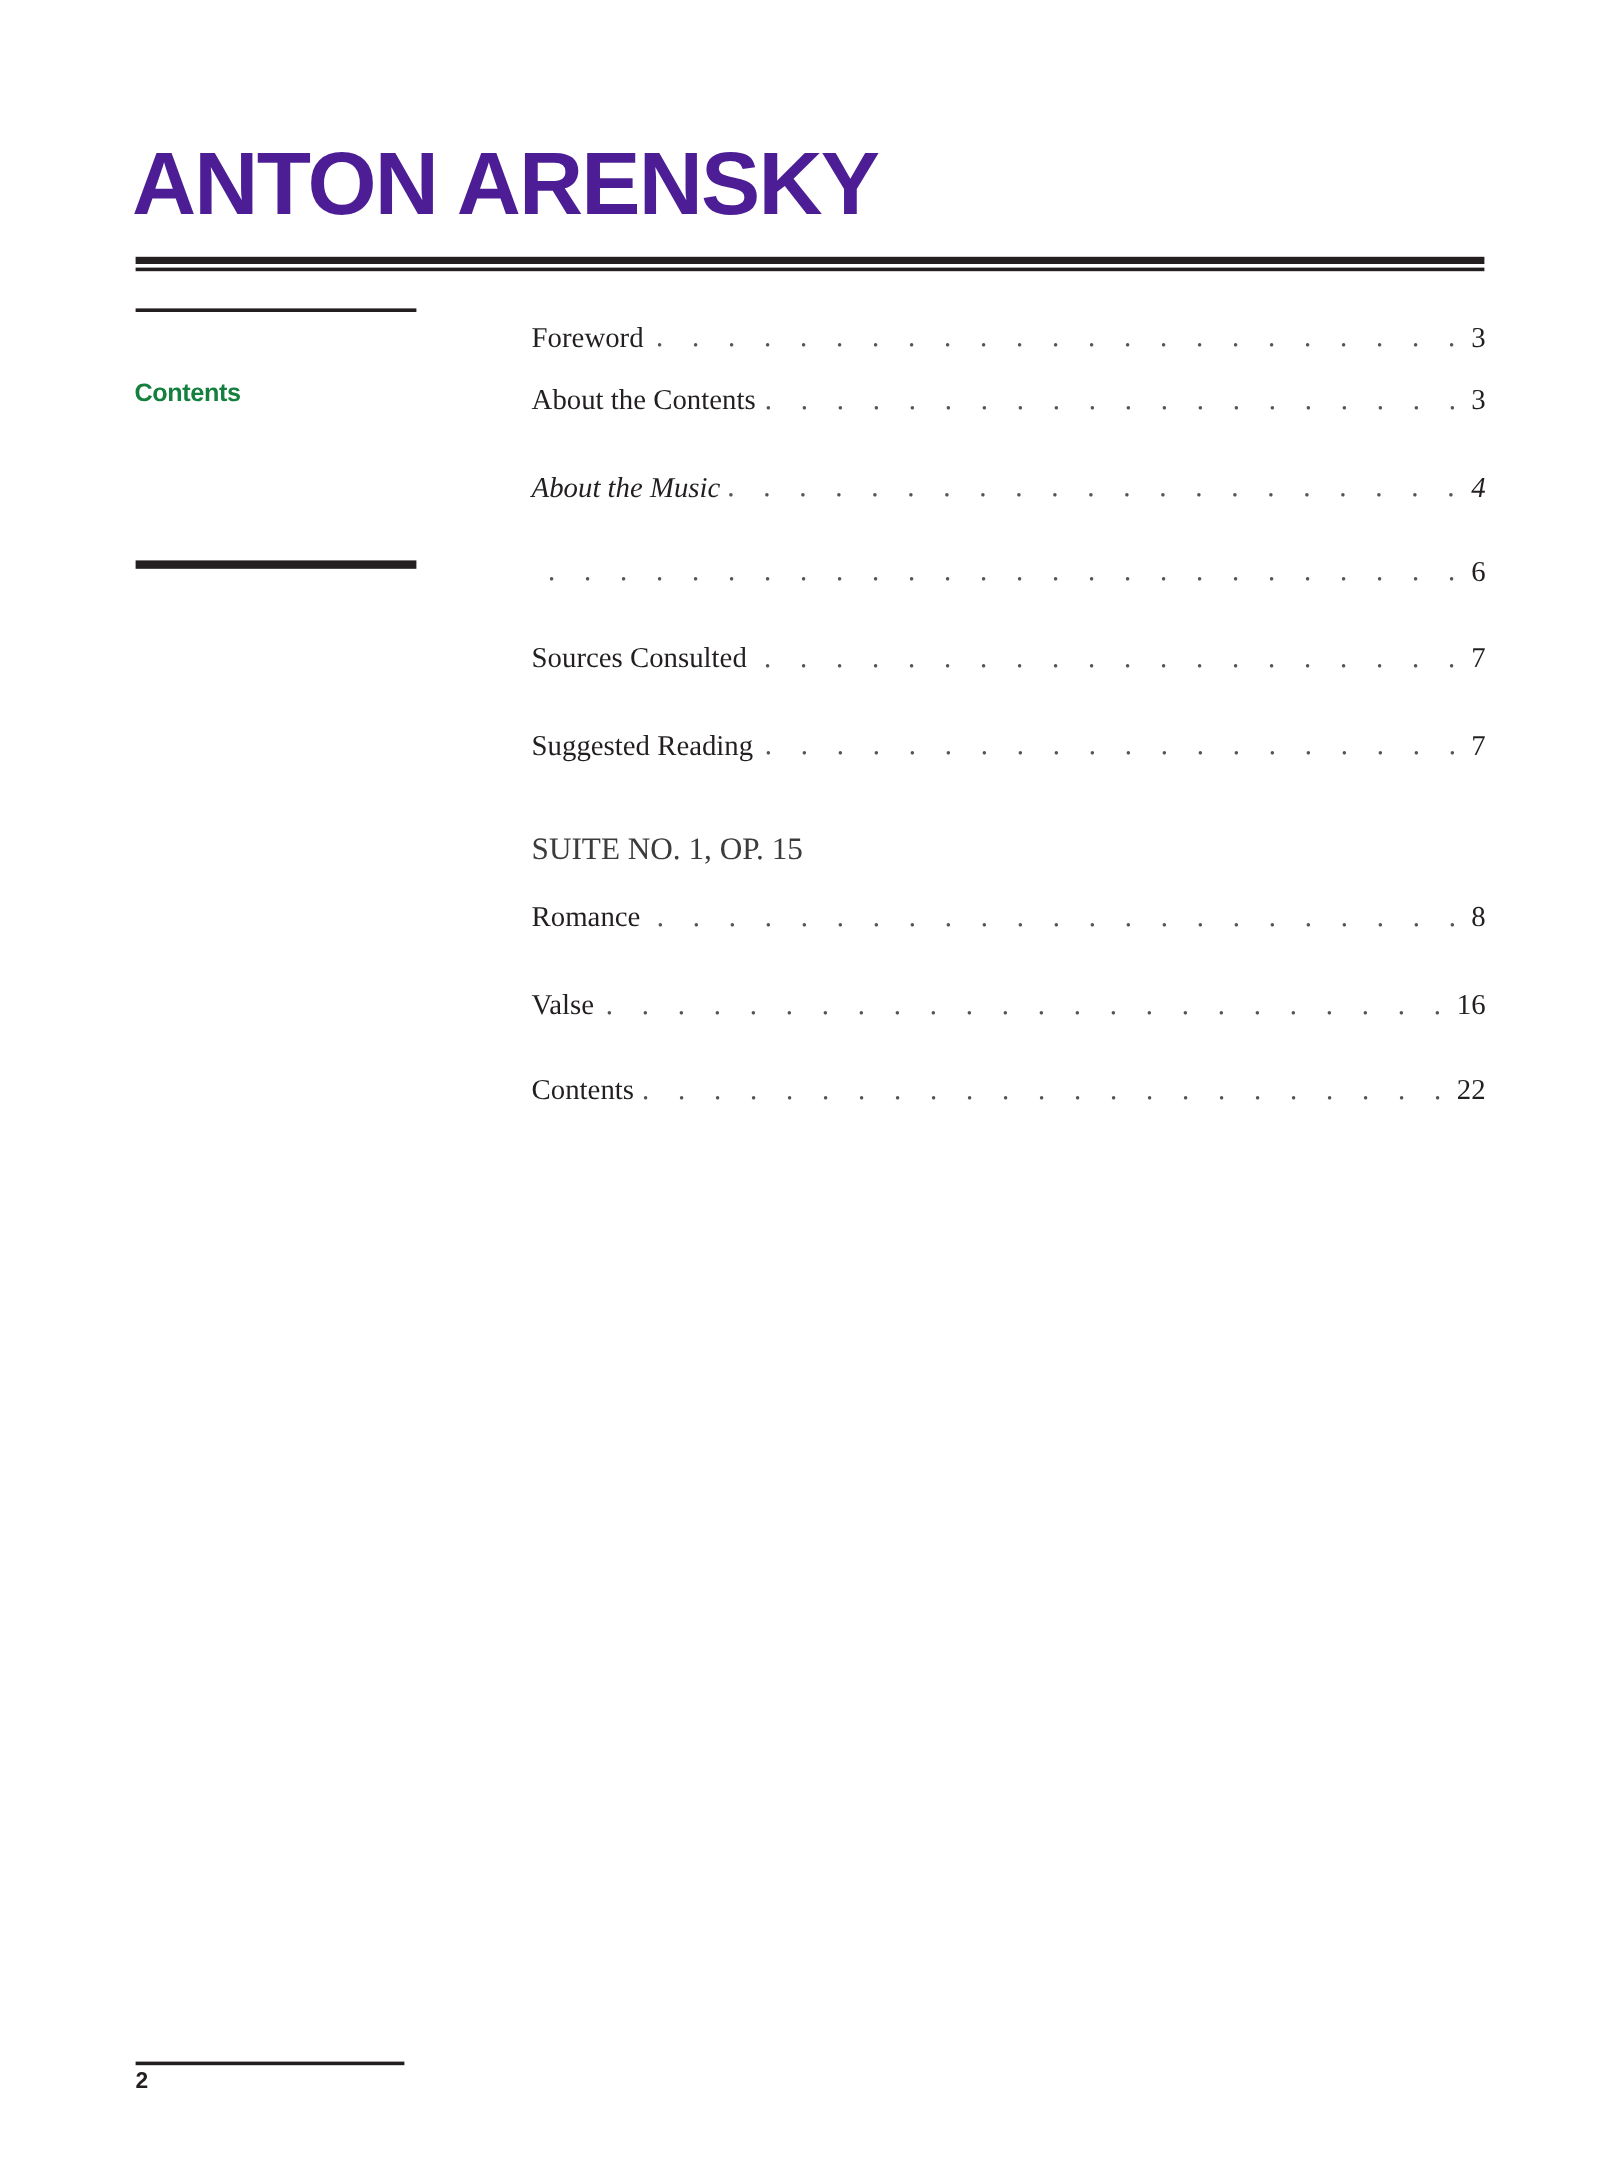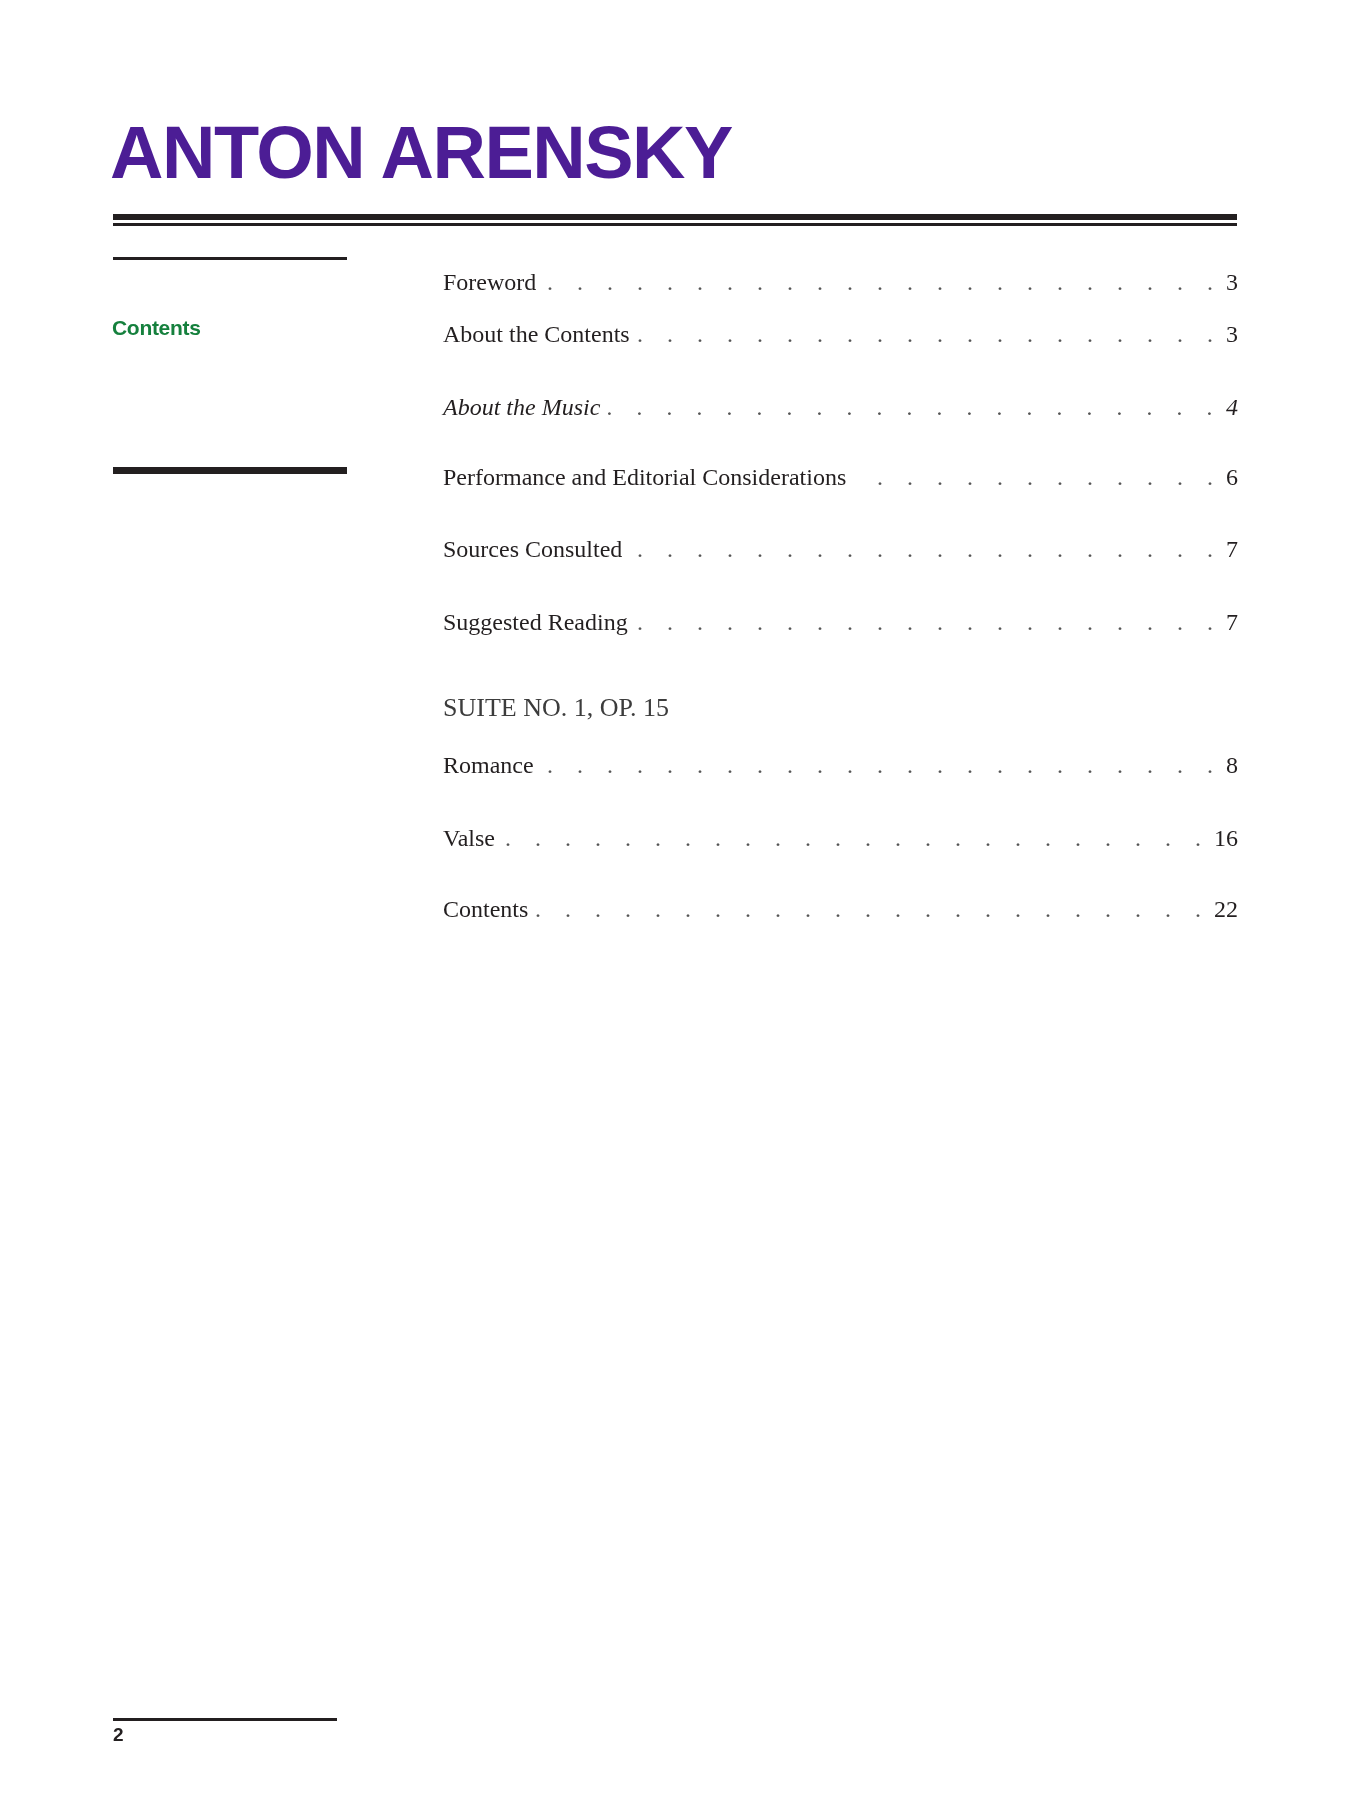--- a/index.html
+++ b/index.html
@@ -62,21 +62,20 @@
     <span class="toc-label">About the Contents</span>
     <span class="toc-dots">. . . . . . . . . . . . . . . . . . . . . . . . . . . . . . . . . . . . . . . . . . . . . . . . . . . . . . . . . . . . . . . . . . . . . . . .</span>
     <span class="toc-page">3</span>
   </div>
   <div class="toc-row" style="top:392px;font-style:italic;">
     <span class="toc-label">About the Music</span>
     <span class="toc-dots">. . . . . . . . . . . . . . . . . . . . . . . . . . . . . . . . . . . . . . . . . . . . . . . . . . . . . . . . . . . . . . . . . . . . . . . .</span>
     <span class="toc-page">4</span>
   </div>
   <div class="toc-row" style="top:462px;">
-    <span class="toc-label">Performance and Editorial Considerations</span>
     <span class="toc-dots">. . . . . . . . . . . . . . . . . . . . . . . . . . . . . . . . . . . . . . . . . . . . . . . . . . . . . . . . . . . . . . . . . . . . . . . .</span>
     <span class="toc-page">6</span>
   </div>
   <div class="toc-row" style="top:534px;">
     <span class="toc-label">Sources Consulted</span>
     <span class="toc-dots">. . . . . . . . . . . . . . . . . . . . . . . . . . . . . . . . . . . . . . . . . . . . . . . . . . . . . . . . . . . . . . . . . . . . . . . .</span>
     <span class="toc-page">7</span>
   </div>
   <div class="toc-row" style="top:607px;">
     <span class="toc-label">Suggested Reading</span>

